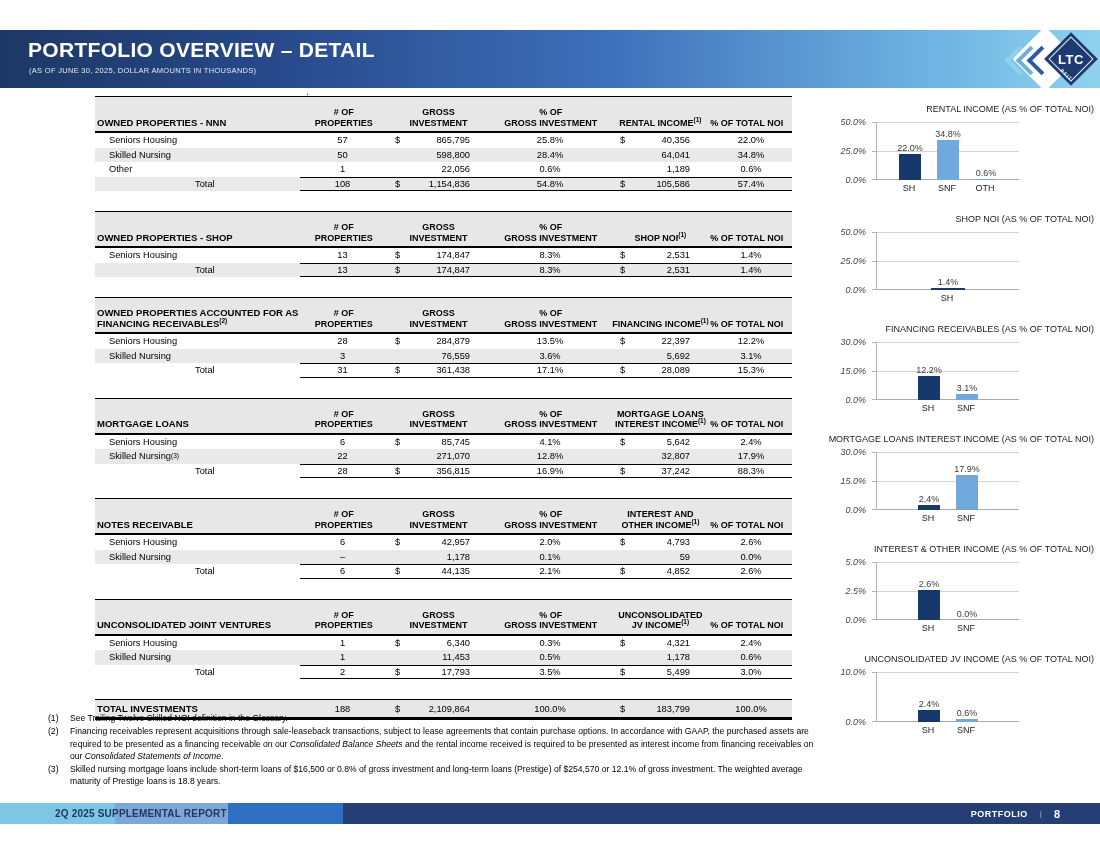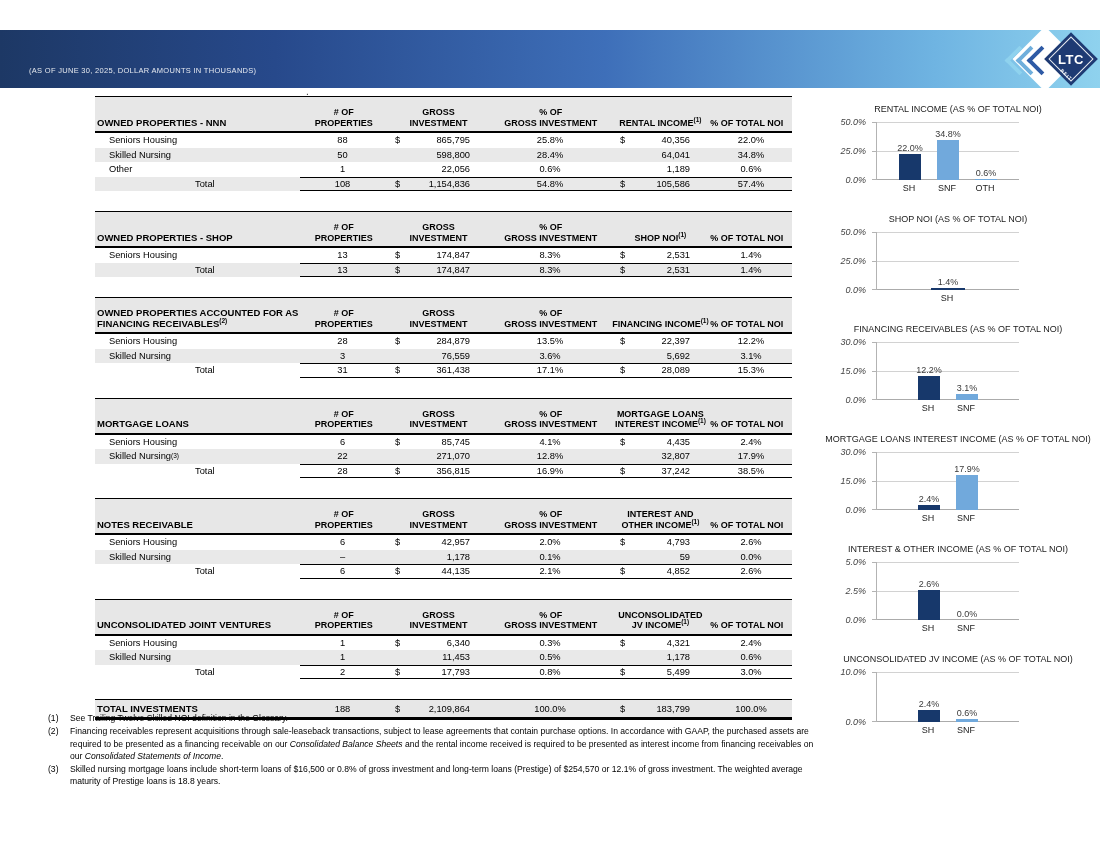--- a/index.html
+++ b/index.html
@@ -61,21 +61,21 @@
   
   .footnotes{position:absolute;left:48px;top:712px;width:768px;}
   .fnrow{display:flex;font-size:8.6px;line-height:12.3px;margin-bottom:1px;}
   .fnnum{width:22px;flex:none;}
   .fntext{flex:1;}
   .it{font-style:italic;}
 
   
   .charts-wrap{position:absolute;left:822px;top:104px;width:272px;}
   .chart{margin-bottom:21px;}
-  .ctitle{text-align:center;font-size:9px;color:#1A1A1A;margin-bottom:8px;white-space:nowrap;}
+  .ctitle{text-align:right;font-size:9px;color:#1A1A1A;margin-bottom:8px;white-space:nowrap;}
   .cbody{display:flex;margin-left:6px;}
   .yaxis{width:48px;position:relative;flex:none;}
   .ytick{position:absolute;right:10px;font-size:9px;color:#444;white-space:nowrap;font-style:italic;}
   .ydash{position:absolute;right:0;width:4px;height:1px;background:#B3B3B3;}
   .plot{width:142px;position:relative;border-left:1px solid #B3B3B3;flex:none;}
   .grid{position:absolute;left:0;right:0;height:1px;background:#D2D2D2;}
   .grid.base{background:#ABABAB;}
   .bars{position:absolute;inset:0;display:flex;justify-content:center;align-items:flex-end;}
   .barcol{display:flex;flex-direction:column;align-items:center;justify-content:flex-end;height:100%;}
   .bval{font-size:9px;color:#3A3A3A;margin-bottom:1px;white-space:nowrap;}
@@ -95,20 +95,21 @@
   .fsection{color:#fff;font-size:9px;font-weight:bold;letter-spacing:.5px;}
   .fdiv{color:#9FB2D8;font-size:8px;}
   .fpage{color:#fff;font-size:11px;font-weight:bold;}
 </style>
 </head>
 <body>
 
 <div class="page">
 
   <div class="hdr">
+    <div class="hdr-title">PORTFOLIO OVERVIEW – DETAIL</div>
     <div class="hdr-sub">(AS OF JUNE 30, 2025, DOLLAR AMOUNTS IN THOUSANDS)</div>
   </div>
 
   <div class="logo">
     <div class="whitepatch"></div>
     <span class="chev chev1"></span>
     <span class="chev chev2"></span>
     <span class="chev chev3"></span>
     <div class="diamond">
       <div class="dinner"></div>
@@ -142,21 +143,21 @@
               <div class="hline">RENTAL INCOME<sup>(1)</sup></div>
             </div>
             <div class="c5">
               <div class="hline">% OF TOTAL NOI</div>
             </div>
           </div>
           <div class="trow">
             <div class="rc c0 label">
               <span>Seniors Housing</span>
             </div>
-            <div class="rc c1 nc center">88</div>
+            <div class="rc c1 nc center">57</div>
             <div class="rc c2 nc money">
               <span class="ds">$</span>
               <span class="num">865,795</span>
             </div>
             <div class="rc c3 nc center">25.8%</div>
             <div class="rc c4 nc money">
               <span class="ds">$</span>
               <span class="num">40,356</span>
             </div>
             <div class="rc c5 nc center">22.0%</div>
@@ -371,21 +372,21 @@
               <span>Seniors Housing</span>
             </div>
             <div class="rc c1 nc center">6</div>
             <div class="rc c2 nc money">
               <span class="ds">$</span>
               <span class="num">85,745</span>
             </div>
             <div class="rc c3 nc center">4.1%</div>
             <div class="rc c4 nc money">
               <span class="ds">$</span>
-              <span class="num">4,435</span>
+              <span class="num">5,642</span>
             </div>
             <div class="rc c5 nc center">2.4%</div>
           </div>
           <div class="trow shade">
             <div class="rc c0 label">
               <span>Skilled Nursing</span>
               <sup>(3)</sup>
             </div>
             <div class="rc c1 nc center">22</div>
             <div class="rc c2 nc money">
@@ -406,21 +407,21 @@
             <div class="rc c1 nc center">28</div>
             <div class="rc c2 nc money">
               <span class="ds">$</span>
               <span class="num">356,815</span>
             </div>
             <div class="rc c3 nc center">16.9%</div>
             <div class="rc c4 nc money">
               <span class="ds">$</span>
               <span class="num">37,242</span>
             </div>
-            <div class="rc c5 nc center">38.5%</div>
+            <div class="rc c5 nc center">88.3%</div>
           </div>
         </div>
         <div class="ftable">
           <div class="thead">
             <div class="c0 ttl">
               <div class="hline">NOTES RECEIVABLE</div>
             </div>
             <div class="c1">
               <div class="hline"># OF</div>
               <div class="hline">PROPERTIES</div>
@@ -549,21 +550,21 @@
           </div>
           <div class="trow total">
             <div class="rc c0 label lbl-total">
               <span>Total</span>
             </div>
             <div class="rc c1 nc center">2</div>
             <div class="rc c2 nc money">
               <span class="ds">$</span>
               <span class="num">17,793</span>
             </div>
-            <div class="rc c3 nc center">0.8%</div>
+            <div class="rc c3 nc center">3.5%</div>
             <div class="rc c4 nc money">
               <span class="ds">$</span>
               <span class="num">5,499</span>
             </div>
             <div class="rc c5 nc center">3.0%</div>
           </div>
         </div>
       </div>
     <div id="grand-host">
         <div class="grand">
@@ -783,14 +784,26 @@
             </div>
           </div>
         </div>
         <div class="xlabels" style="gap: 16px;">
           <span class="xlab" style="width: 22px;">SH</span>
           <span class="xlab" style="width: 22px;">SNF</span>
         </div>
       </div>
     </div>
 
+  <div class="footer">
+    <div class="fseg fs1"></div>
+    <div class="fseg fs2"></div>
+    <div class="fseg fs3"></div>
+    <div class="fseg fs4"></div>
+    <div class="fleft">2Q 2025 SUPPLEMENTAL REPORT</div>
+    <div class="fright">
+      <span class="fsection">PORTFOLIO</span>
+      <span class="fdiv">|</span>
+      <span class="fpage">8</span>
+    </div>
+  </div>
 
 </div>
 
 </body></html>

